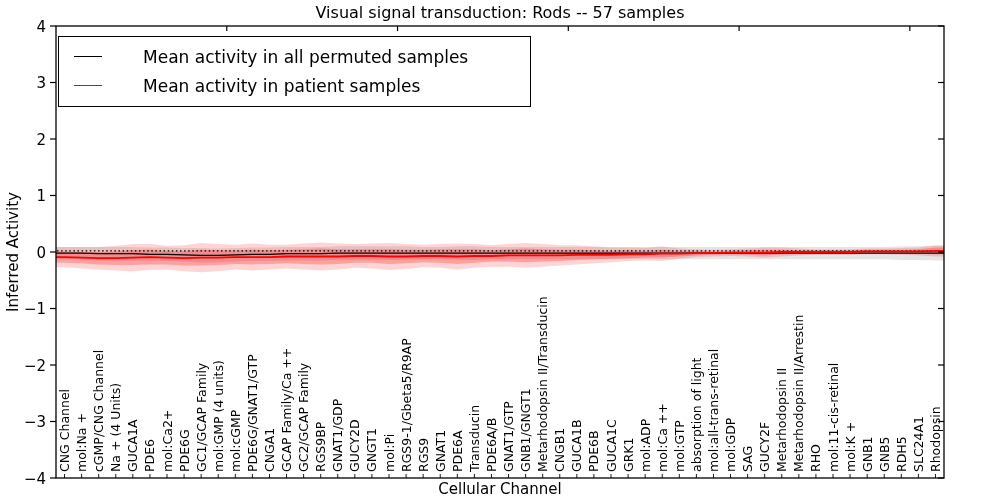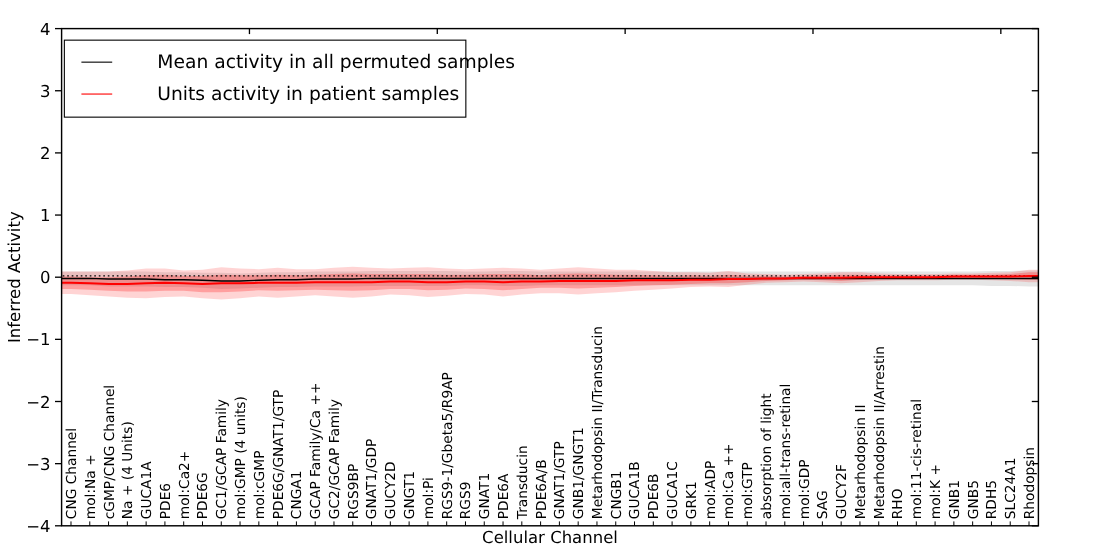--- a/index.html
+++ b/index.html
@@ -16,21 +16,21 @@
   .ylabel {
     position:absolute; top:252px; left:13px;
     transform:translate(-50%,-50%) rotate(-90deg);
     font-size:15px; white-space:nowrap;
   }
   .xlabel {
     position:absolute; top:480px; left:56px; width:888px;
     text-align:center; font-size:15px;
   }
   .legend {
-    position:absolute; left:58px; top:36px; width:366px;
+    position:absolute; left:58px; top:36px; width:473px;
     box-sizing:border-box; border:1.6px solid #000; background:#fff;
     padding:5px 0 6px 0;
   }
   .legend-row { display:flex; align-items:center; height:29px; font-size:17px; }
   .legend-line { width:28px; height:0; border-top:1.7px solid #000; margin-left:15px; margin-right:41px; flex:none; }
   .legend-label { white-space:nowrap; }
 </style>
 </head>
 <body>
 
@@ -174,26 +174,27 @@
       <line x1="884.2307692307693" x2="884.2307692307693" y1="474" y2="478" stroke="#000" stroke-width="0.9"></line>
       <text x="888.7307692307693" y="472" text-anchor="start" font-size="12.5" fill="#000" font-family="&quot;DejaVu Sans&quot;, sans-serif" transform="rotate(-90 888.7307692307693 472)">GNB5</text>
       <line x1="901.3076923076923" x2="901.3076923076923" y1="474" y2="478" stroke="#000" stroke-width="0.9"></line>
       <text x="905.8076923076923" y="472" text-anchor="start" font-size="12.5" fill="#000" font-family="&quot;DejaVu Sans&quot;, sans-serif" transform="rotate(-90 905.8076923076923 472)">RDH5</text>
       <line x1="918.3846153846154" x2="918.3846153846154" y1="474" y2="478" stroke="#000" stroke-width="0.9"></line>
       <text x="922.8846153846154" y="472" text-anchor="start" font-size="12.5" fill="#000" font-family="&quot;DejaVu Sans&quot;, sans-serif" transform="rotate(-90 922.8846153846154 472)">SLC24A1</text>
       <line x1="935.4615384615385" x2="935.4615384615385" y1="474" y2="478" stroke="#000" stroke-width="0.9"></line>
       <text x="939.9615384615385" y="472" text-anchor="start" font-size="12.5" fill="#000" font-family="&quot;DejaVu Sans&quot;, sans-serif" transform="rotate(-90 939.9615384615385 472)">Rhodopsin</text>
     </svg>
 
+  <div class="title">Visual signal transduction: Rods -- 57 samples</div>
   <div class="ylabel">Inferred Activity</div>
   <div class="xlabel">Cellular Channel</div>
 
   <div class="legend">
     <div class="legend-row">
       <span class="legend-line" id="legend-line-0" style="border-top-color: rgb(0, 0, 0);"></span>
       <span class="legend-label">Mean activity in all permuted samples</span>
     </div>
     <div class="legend-row">
       <span class="legend-line" id="legend-line-1" style="border-top-color: rgb(255, 0, 0);"></span>
-      <span class="legend-label">Units activity in patient samples</span>
+      <span class="legend-label">Mean activity in patient samples</span>
     </div>
   </div>
 </div>
 
 </body></html>

